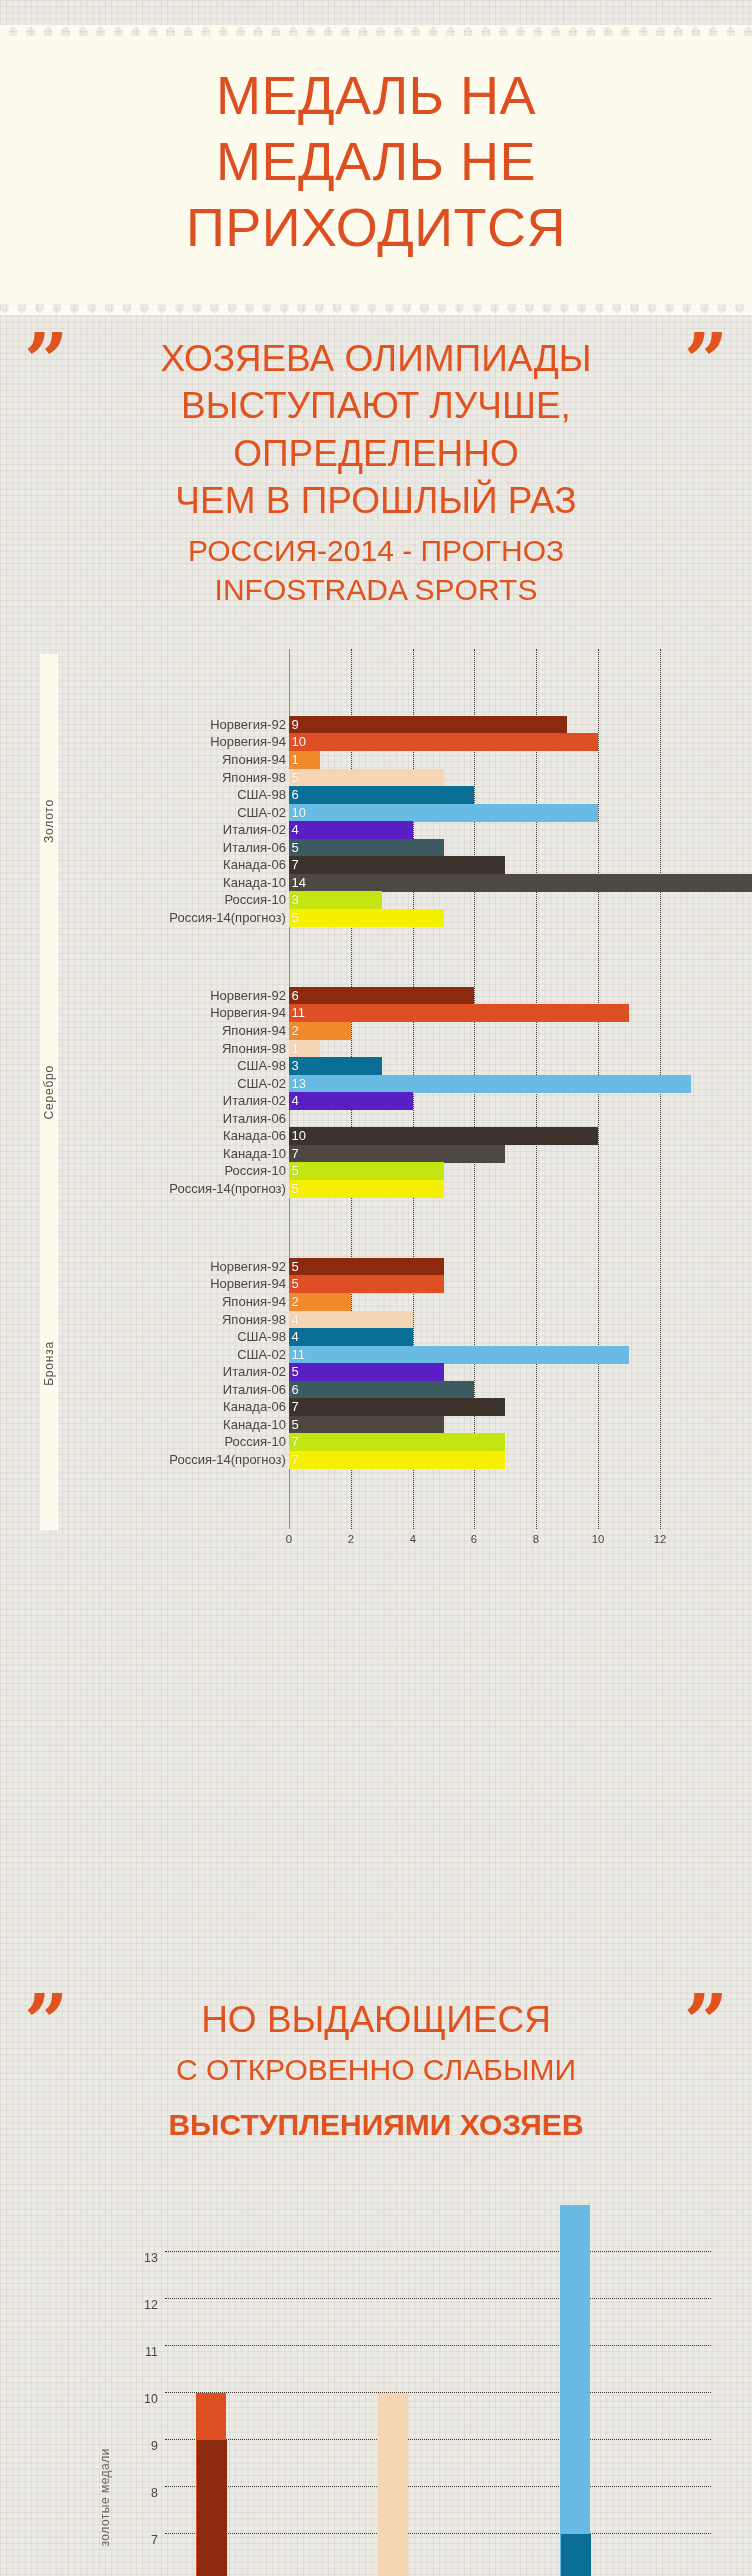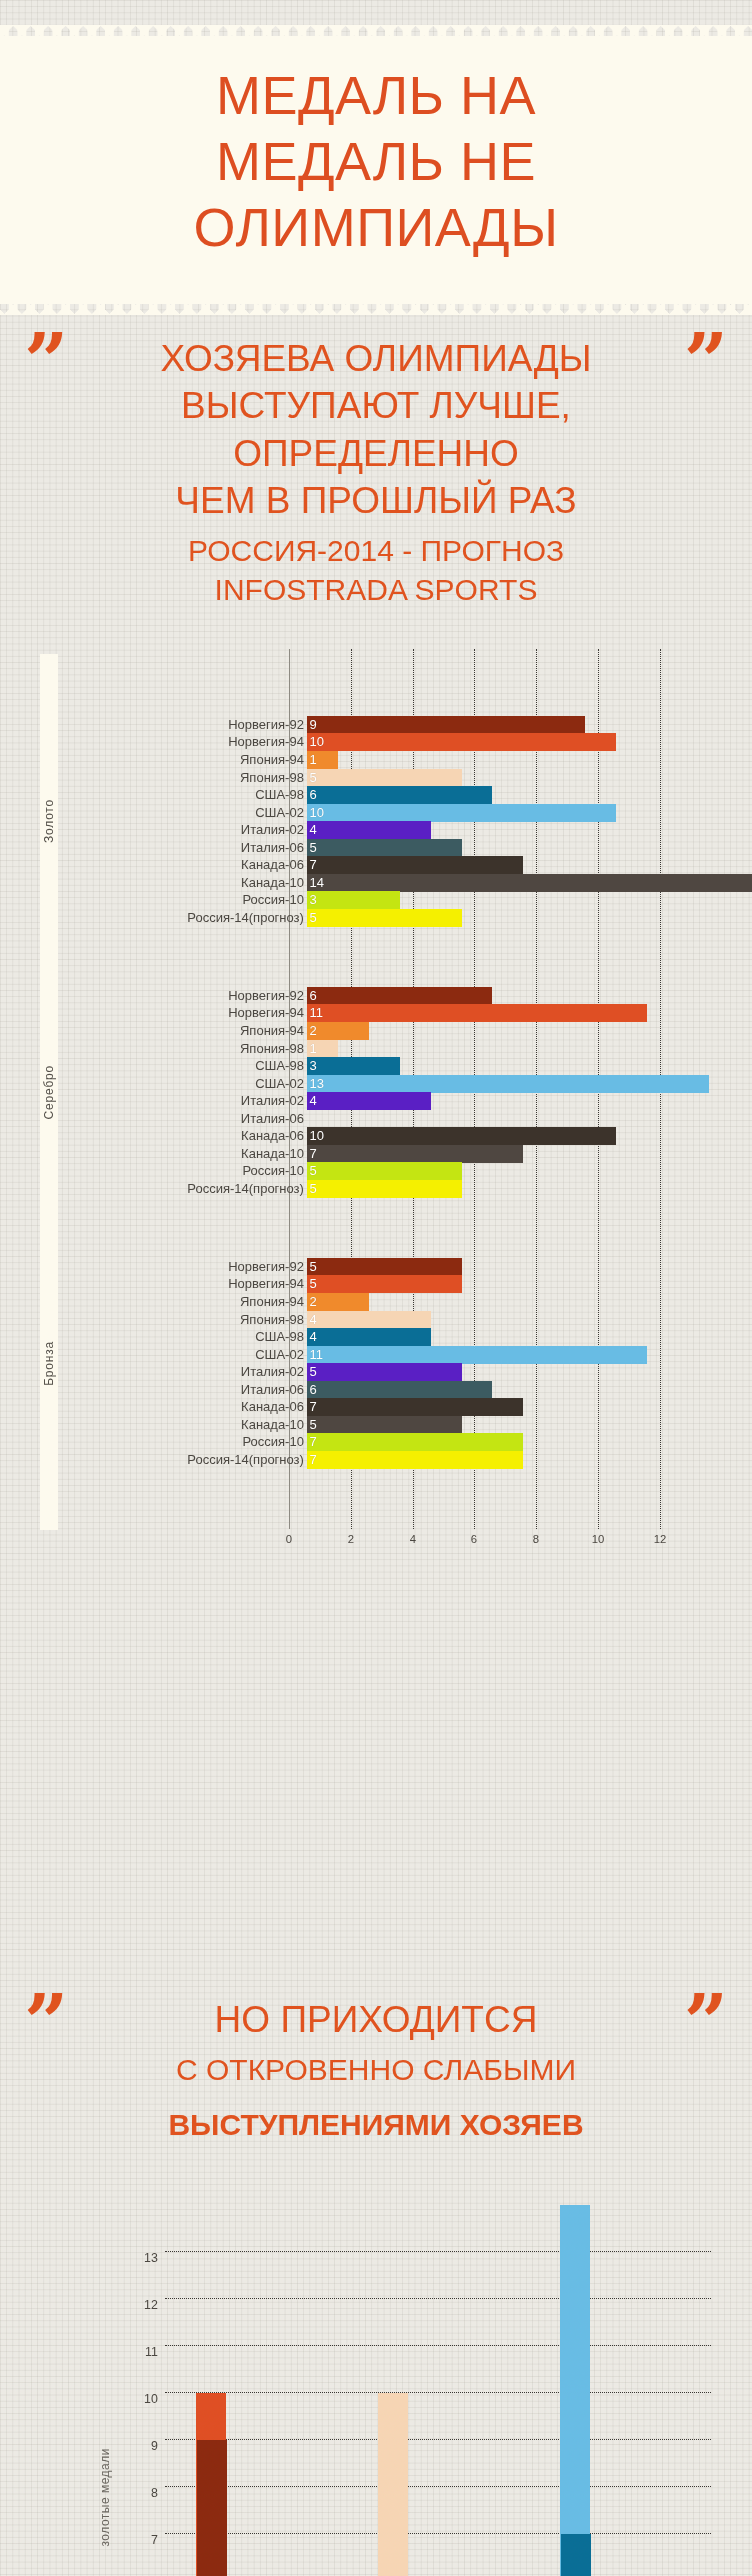--- a/index.html
+++ b/index.html
@@ -121,21 +121,20 @@
     position:absolute; top:0; bottom:0; width:0;
     border-left:0.5px dotted #3a3733;
   }
   .vgrid.axis0 { border-left:0.5px solid #8d8a82; }
   .row {
     position:absolute;
     left:0;
     height:17.5px;
     display:flex;
     align-items:center;
-    margin-left:18px;
   }
   .row .rlabel {
     position:absolute;
     right:100%;
     padding-right:3.1px;
     white-space:nowrap;
     font-size:13px;
     color:#4b4741;
     line-height:17.5px;
   }
@@ -193,21 +192,21 @@
 </style>
 </head>
 <body>
 
 <div id="page">
 
   <div class="banner" id="hero">
     <div class="zigzag zig-top"></div>
     <div class="hero-line">МЕДАЛЬ НА</div>
     <div class="hero-line">МЕДАЛЬ НЕ</div>
-    <div class="hero-line">ОЛИМПИАДЫ</div>
+    <div class="hero-line">ПРИХОДИТСЯ</div>
     <div class="zigzag zig-bottom"></div>
   </div>
 
   <div class="quote-block" style="top:335px;">
     <div class="qmark left">”</div>
     <div class="qmark right">”</div>
     <div class="q-main">ХОЗЯЕВА ОЛИМПИАДЫ</div>
     <div class="q-main">ВЫСТУПАЮТ ЛУЧШЕ,</div>
     <div class="q-main">ОПРЕДЕЛЕННО</div>
     <div class="q-main">ЧЕМ В ПРОШЛЫЙ РАЗ</div>
@@ -457,21 +456,21 @@
         <div class="xtick" style="left: 185px;">6</div>
         <div class="xtick" style="left: 247px;">8</div>
         <div class="xtick" style="left: 309px;">10</div>
         <div class="xtick" style="left: 371px;">12</div>
       </div>
   </div>
 
   <div class="quote-block" style="top:1996px;">
     <div class="qmark left">”</div>
     <div class="qmark right">”</div>
-    <div class="q-main">НО ПРИХОДИТСЯ</div>
+    <div class="q-main">НО ВЫДАЮЩИЕСЯ</div>
     <div class="q-sub">С ОТКРОВЕННО СЛАБЫМИ</div>
     <div class="q-sub" style="margin-top:16px;font-weight:bold;">ВЫСТУПЛЕНИЯМИ ХОЗЯЕВ</div>
   </div>
 
   <div id="colchart">
     <div class="ylabel">золотые медали</div>
     <div id="colplot">
         <div class="hgrid" style="bottom: 330px;">
           <span class="ytick">7</span>
         </div>

